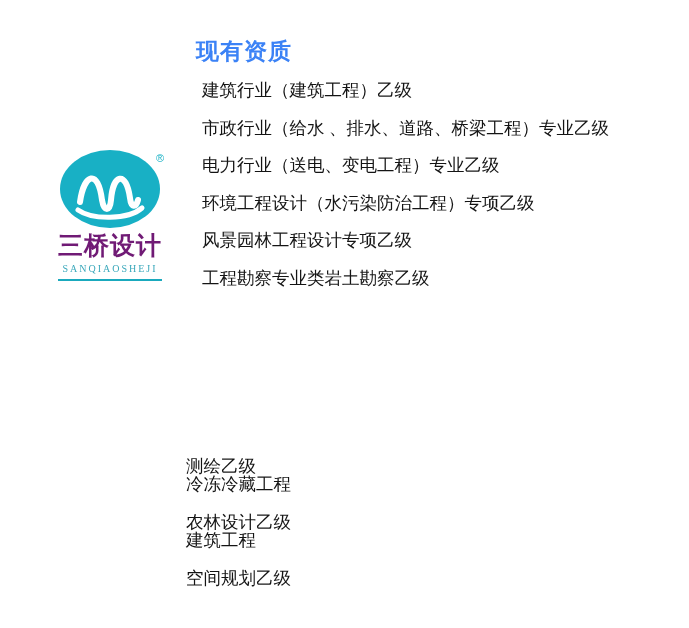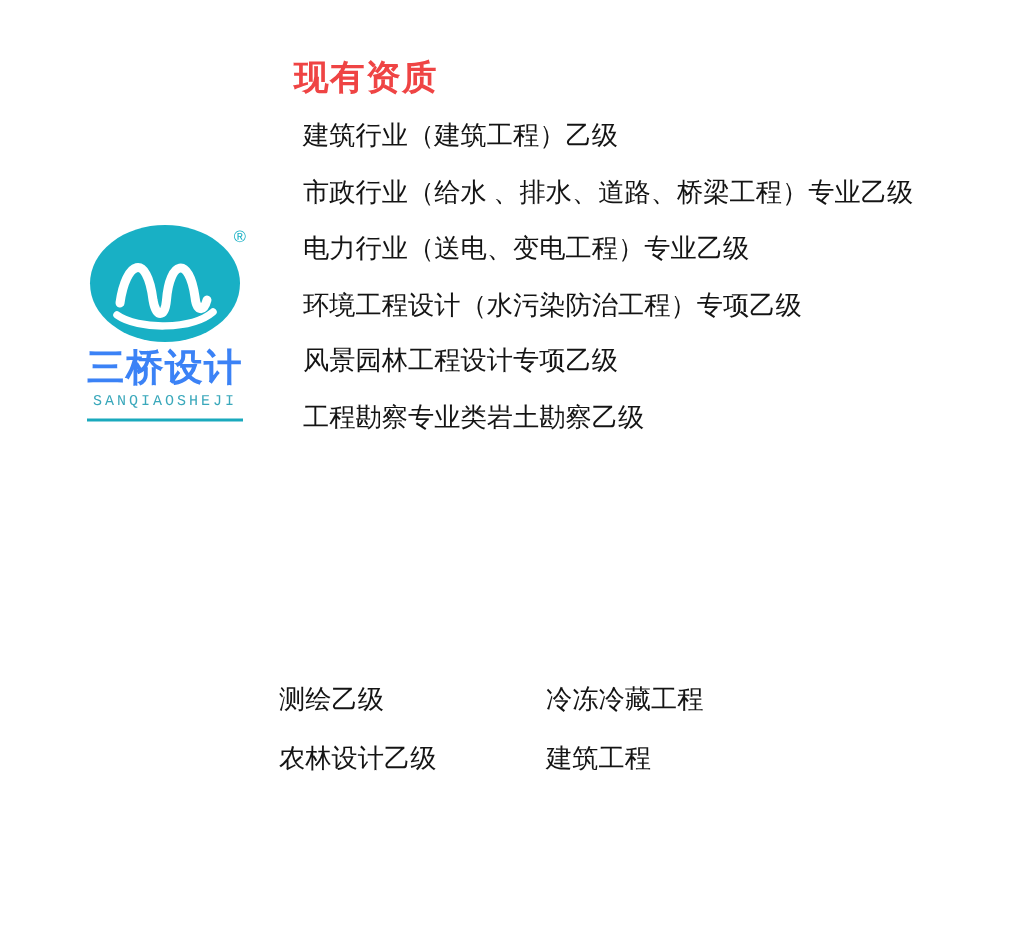--- a/index.html
+++ b/index.html
@@ -44,42 +44,42 @@
     top: 4px;
     font-size: 11px;
     color: #17b0c4;
     font-family: "Liberation Sans", sans-serif;
   }
   .logo-name {
     margin-top: 2px;
     font-size: 25px;
     font-weight: bold;
     letter-spacing: 1px;
-    color: #3b82f6;
+    color: #701a75;
     font-family: "Liberation Sans", sans-serif;
     line-height: 1.1;
   }
   .logo-pinyin {
     margin-top: 3px;
     font-size: 10px;
     letter-spacing: 2.0px;
     color: #3aa8bb;
-    font-family: Liberation Mono, monospace;
+    font-family: Liberation Serif, serif;
   }
   .logo-rule {
     margin: 5px auto 0 auto;
     width: 104px;
     height: 2px;
     background: #1aa9bd;
   }
 
   
   .section-title {
     position: absolute;
-    color: #ef4444;
+    color: #3b82f6;
     font-weight: bold;
     font-size: 23px;
     letter-spacing: 1px;
     font-family: "Liberation Serif", "DejaVu Serif", serif;
   }
   #title-existing {
     left: 196px;
     top: 36px;
   }
   #title-processing {
@@ -105,20 +105,21 @@
   
   .processing-grid {
     position: absolute;
     left: 186px;
     top: 458px;
     width: 420px;
   }
   .processing-grid .row {
     display: flex;
     margin-bottom: 21px;
+    flex-direction: column;
   }
   .processing-grid .cell-left {
     width: 178px;
     font-size: 17.5px;
     line-height: 1.0;
     white-space: nowrap;
     color: #141414;
   }
   .processing-grid .cell-right {
     font-size: 17.5px;
@@ -160,15 +161,19 @@
 
   <div class="processing-grid">
     <div class="row">
       <div class="cell-left">测绘乙级</div>
       <div class="cell-right">冷冻冷藏工程</div>
     </div>
     <div class="row">
       <div class="cell-left">农林设计乙级</div>
       <div class="cell-right">建筑工程</div>
     </div>
+    <div class="row">
+      <div class="cell-left">空间规划乙级</div>
+      <div class="cell-right"></div>
+    </div>
   </div>
 
 </div>
 
 </body></html>

